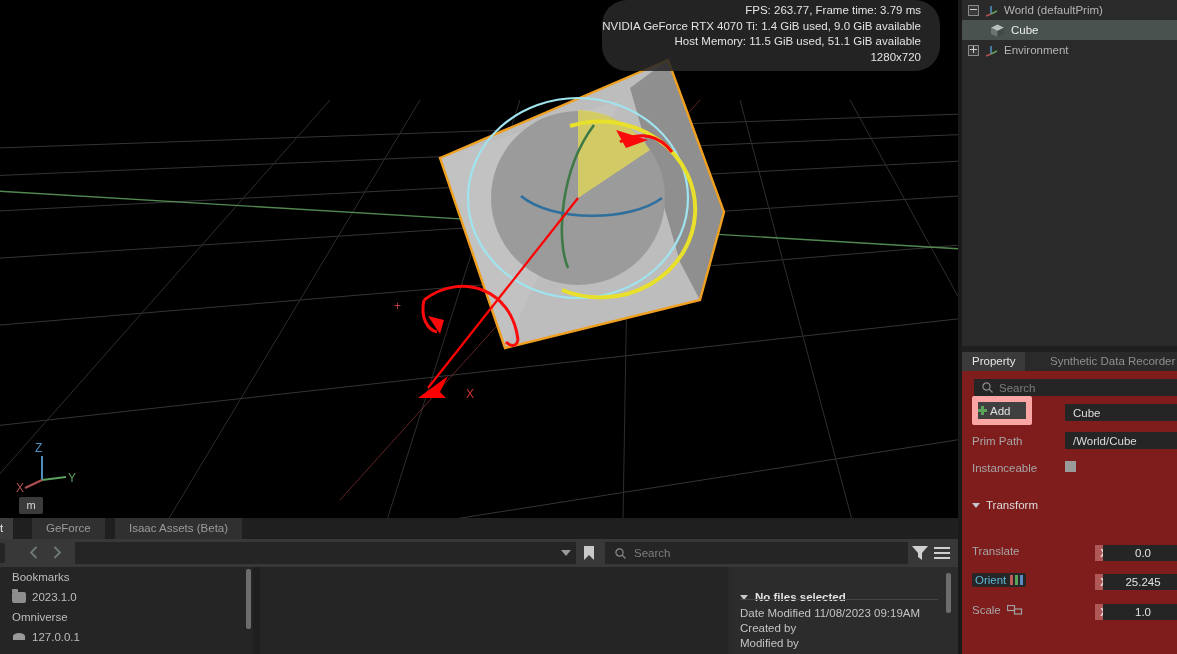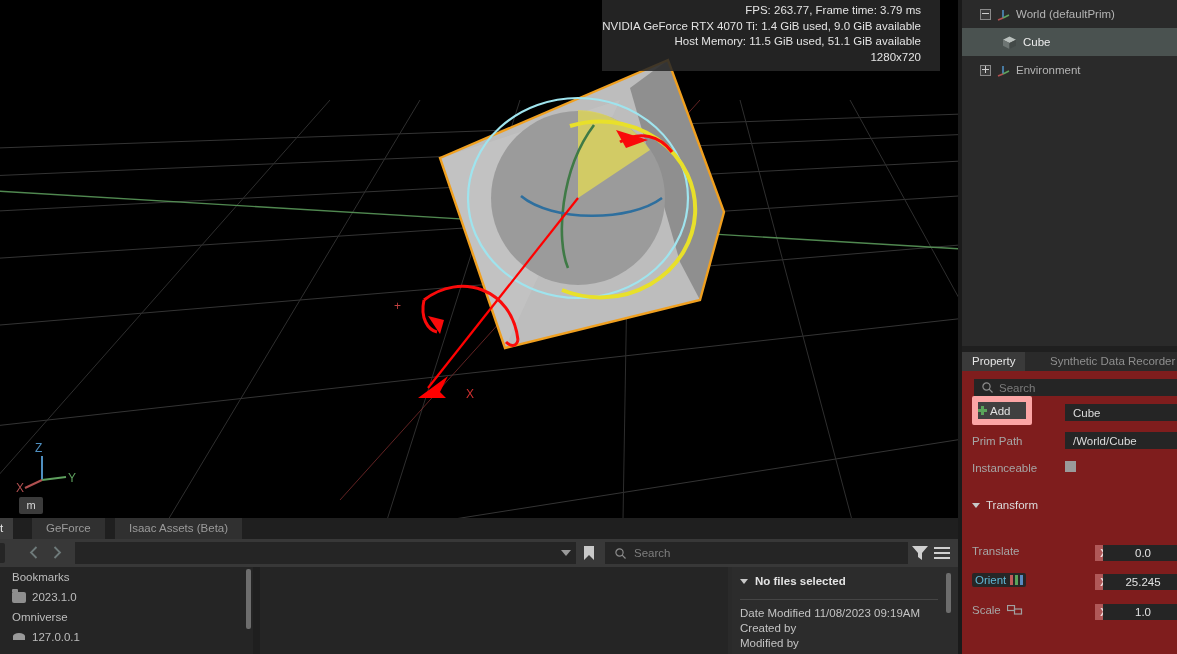--- a/index.html
+++ b/index.html
@@ -6,31 +6,31 @@
   body{width:1177px;height:654px;overflow:hidden;font-family:"Liberation Sans",sans-serif;
        -webkit-font-smoothing:antialiased;}
   #app{position:relative;width:1177px;height:654px;background:#1f1f1f;overflow:hidden;}
 
   
   #viewport{position:absolute;left:0;top:0;width:958px;height:518px;background:#000;overflow:hidden;}
   #grid-svg,#gizmo-svg,#annot-svg{position:absolute;left:0;top:0;width:958px;height:518px;}
 
   
   #hud{position:absolute;right:18px;top:0;width:338px;padding:3px 0 6px 0;
-       background:rgba(40,40,40,.88);text-align:right;}
+       background:rgba(40,40,40,.88);text-align:right;border-radius:25px;}
   #hud div{color:#e3e3e3;font-size:11.5px;line-height:15.5px;padding-right:19px;white-space:nowrap;}
 
   
   #axis-ind{position:absolute;left:8px;bottom:24px;width:72px;height:62px;}
   #unit-btn{position:absolute;left:19px;bottom:4px;width:24px;height:17px;background:#3b3b3b;
             color:#d6d6d6;font-size:11px;text-align:center;line-height:17px;border-radius:2px;}
 
   
   #stage{position:absolute;left:962px;top:0;width:215px;height:346px;background:#2a2a2a;}
-  .tree-row{position:relative;height:28px;display:flex;align-items:center;padding-left:18px;}
+  .tree-row{position:relative;height:20px;display:flex;align-items:center;padding-left:6px;}
   .tree-row.sel{background:#4a5250;}
   .tw{width:11px;height:11px;margin-right:5px;flex:none;position:relative;}
   .tw i{position:absolute;left:0;top:0;width:9px;height:9px;border:1px solid #8a8a8a;background:#3a3a3a;}
   .tw i::before{content:"";position:absolute;left:1px;top:3px;width:7px;height:1px;background:#cfcfcf;}
   .tw.plus i::after{content:"";position:absolute;left:4px;top:0px;width:1px;height:7px;background:#cfcfcf;}
   .ax{width:15px;height:15px;margin-right:5px;flex:none;}
   .cube-ic{width:15px;height:15px;margin-right:6px;flex:none;}
   .tree-label{font-size:11.5px;color:#b4b4b4;white-space:nowrap;}
   .tree-row.sel .tree-label{color:#ededed;}
   .tree-indent{width:22px;flex:none;}
@@ -89,21 +89,21 @@
 
   #bk{position:absolute;left:0;top:49px;width:253px;height:87px;background:#252525;padding-left:7px;}
   .bkrow{height:20px;display:flex;align-items:center;padding-left:5px;font-size:11.5px;color:#bdbdbd;}
   .fold{width:14px;height:11px;margin-right:6px;flex:none;background:#8e8e8e;border-radius:1px 2px 2px 2px;position:relative;}
   .fold::before{content:"";position:absolute;left:0;top:-3px;width:6px;height:3px;background:#8e8e8e;border-radius:1px 1px 0 0;}
   .srv{width:14px;height:11px;margin-right:6px;flex:none;}
   #bkscroll{position:absolute;left:246px;top:51px;width:5px;height:60px;background:#6d6d6d;border-radius:2px;}
   #bkdiv{position:absolute;left:253px;top:49px;width:7px;height:87px;background:#1f1f1f;}
   #filegrid{position:absolute;left:260px;top:49px;width:468px;height:87px;background:#252525;}
   #fileprops{position:absolute;left:732px;top:49px;width:226px;height:87px;background:#2c2c2c;}
-  #fp-hdr{position:absolute;left:8px;top:8px;display:flex;align-items:center;}
+  #fp-hdr{position:absolute;left:8px;top:24px;display:flex;align-items:center;}
   #fp-hdr .tri{width:0;height:0;border-left:4.5px solid transparent;border-right:4.5px solid transparent;
                border-top:5px solid #c8c8c8;margin-right:7px;}
   #fp-hdr span{font-size:11.5px;color:#e4e4e4;font-weight:bold;}
   #fp-rule{position:absolute;left:8px;top:32px;width:198px;height:1px;background:#454545;}
   .fprow{position:absolute;left:8px;font-size:11.5px;color:#c3c3c3;white-space:nowrap;}
   #fpscroll{position:absolute;left:946px;top:55px;width:5px;height:40px;background:#6d6d6d;border-radius:2px;}
   #gutter-v{position:absolute;left:958px;top:0;width:4px;height:654px;background:#1a1a1a;}
   #gutter-h{position:absolute;left:962px;top:346px;width:215px;height:6px;background:#1f1f1f;}
 </style>
 </head>

